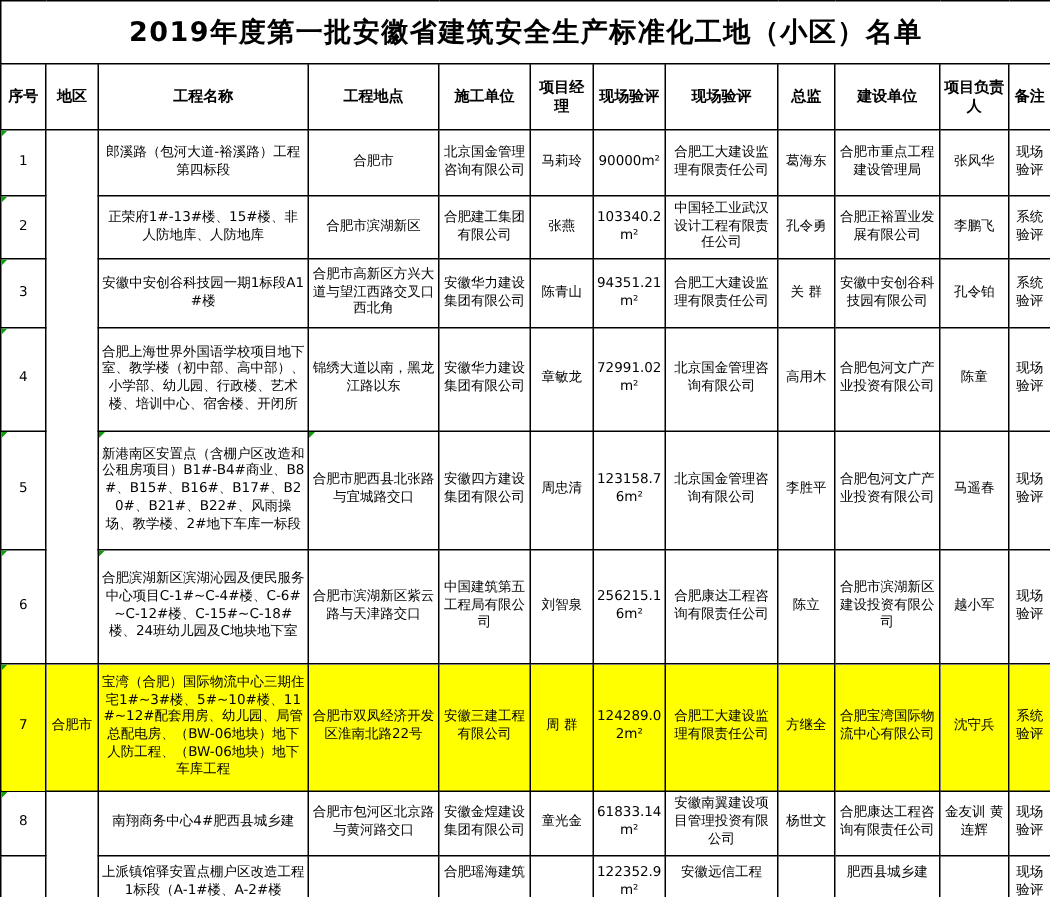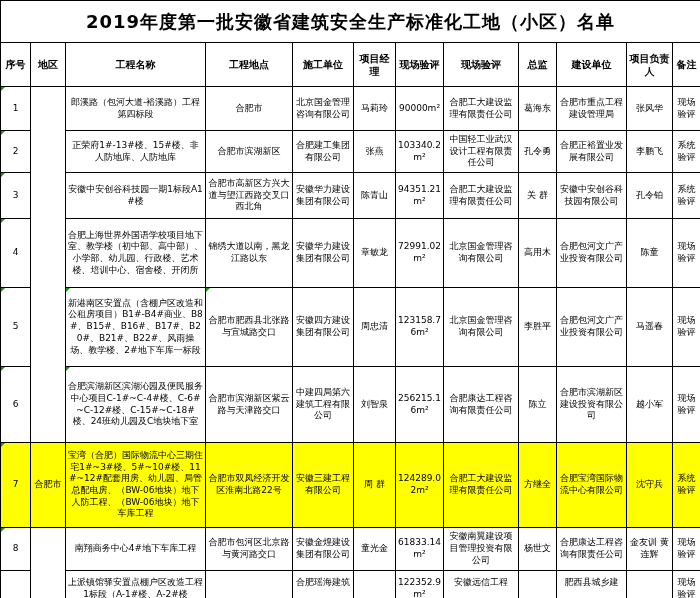--- a/index.html
+++ b/index.html
@@ -138,21 +138,21 @@
     <td>李胜平</td>
     <td>合肥包河文广产业投资有限公司</td>
     <td>马遥春</td>
     <td>现场验评</td>
   </tr>
 
   <tr style="height:76px">
     <td class="gc">6</td>
     <td class="gc">合肥滨湖新区滨湖沁园及便民服务中心项目C-1#~C-4#楼、C-6#~C-12#楼、C-15#~C-18#楼、24班幼儿园及C地块地下室</td>
     <td>合肥市滨湖新区紫云路与天津路交口</td>
-    <td>中建四局第六建筑工程有限公司</td>
+    <td>中国建筑第五工程局有限公司</td>
     <td>刘智泉</td>
     <td>256215.16m²</td>
     <td>合肥康达工程咨询有限责任公司</td>
     <td>陈立</td>
     <td>合肥市滨湖新区建设投资有限公司</td>
     <td>越小军</td>
     <td>现场验评</td>
   </tr>
 
   <tr style="height:85px" class="hl">
@@ -166,21 +166,21 @@
     <td>合肥工大建设监理有限责任公司</td>
     <td>方继全</td>
     <td>合肥宝湾国际物流中心有限公司</td>
     <td>沈守兵</td>
     <td>系统验评</td>
   </tr>
 
   <tr style="height:43px">
     <td class="gc">8</td>
     <td rowspan="2"></td>
-    <td>南翔商务中心4#地下车库工程</td>
+    <td>南翔商务中心4#肥西县城乡建</td>
     <td>合肥市包河区北京路与黄河路交口</td>
     <td>安徽金煌建设集团有限公司</td>
     <td>童光金</td>
     <td>61833.14m²</td>
     <td>安徽南翼建设项目管理投资有限公司</td>
     <td>杨世文</td>
     <td>合肥康达工程咨询有限责任公司</td>
     <td>金友训 黄连辉</td>
     <td>现场验评</td>
   </tr>

